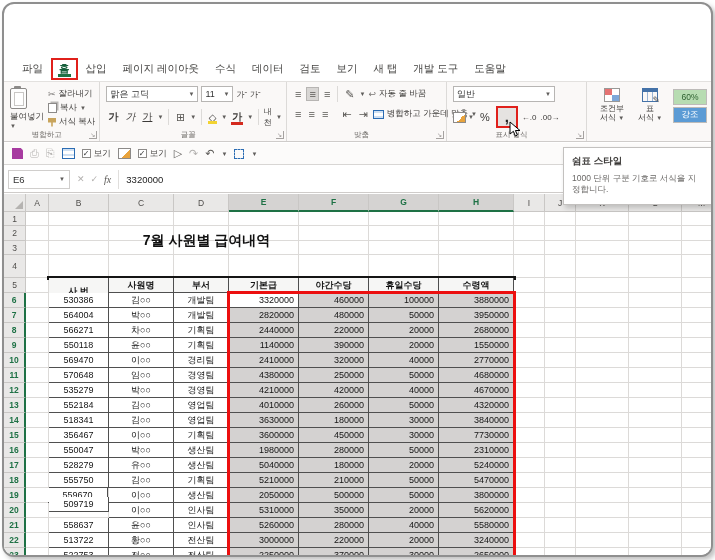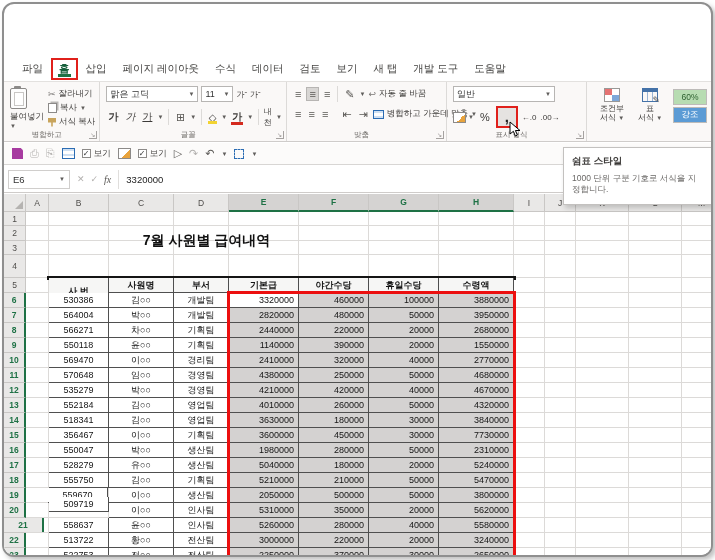--- a/index.html
+++ b/index.html
@@ -324,21 +324,21 @@
       <div class="hdr selr" style="left: 0px; top: 174px; width: 22px; height: 15px;">11</div>
       <div class="hdr selr" style="left: 0px; top: 189px; width: 22px; height: 15px;">12</div>
       <div class="hdr selr" style="left: 0px; top: 204px; width: 22px; height: 15px;">13</div>
       <div class="hdr selr" style="left: 0px; top: 219px; width: 22px; height: 15px;">14</div>
       <div class="hdr selr" style="left: 0px; top: 234px; width: 22px; height: 15px;">15</div>
       <div class="hdr selr" style="left: 0px; top: 249px; width: 22px; height: 15px;">16</div>
       <div class="hdr selr" style="left: 0px; top: 264px; width: 22px; height: 15px;">17</div>
       <div class="hdr selr" style="left: 0px; top: 279px; width: 22px; height: 15px;">18</div>
       <div class="hdr selr" style="left: 0px; top: 294px; width: 22px; height: 15px;">19</div>
       <div class="hdr selr" style="left: 0px; top: 309px; width: 22px; height: 15px;">20</div>
-      <div class="hdr selr" style="left: 0px; top: 324px; width: 40px; height: 15px;">21</div>
+      <div class="hdr selr" style="left: 0px; top: 324px; width: 22px; height: 15px;">21</div>
       <div class="hdr selr" style="left: 0px; top: 339px; width: 22px; height: 15px;">22</div>
       <div class="hdr selr" style="left: 0px; top: 354px; width: 22px; height: 15px;">23</div>
       <div class="gc" style="left: 22px; top: 18px; width: 23px; height: 14px;"></div>
       <div class="gc" style="left: 45px; top: 18px; width: 60px; height: 14px;"></div>
       <div class="gc" style="left: 105px; top: 18px; width: 65px; height: 14px;"></div>
       <div class="gc" style="left: 170px; top: 18px; width: 55px; height: 14px;"></div>
       <div class="gc" style="left: 225px; top: 18px; width: 70px; height: 14px;"></div>
       <div class="gc" style="left: 295px; top: 18px; width: 70px; height: 14px;"></div>
       <div class="gc" style="left: 365px; top: 18px; width: 70px; height: 14px;"></div>
       <div class="gc" style="left: 435px; top: 18px; width: 75px; height: 14px;"></div>

